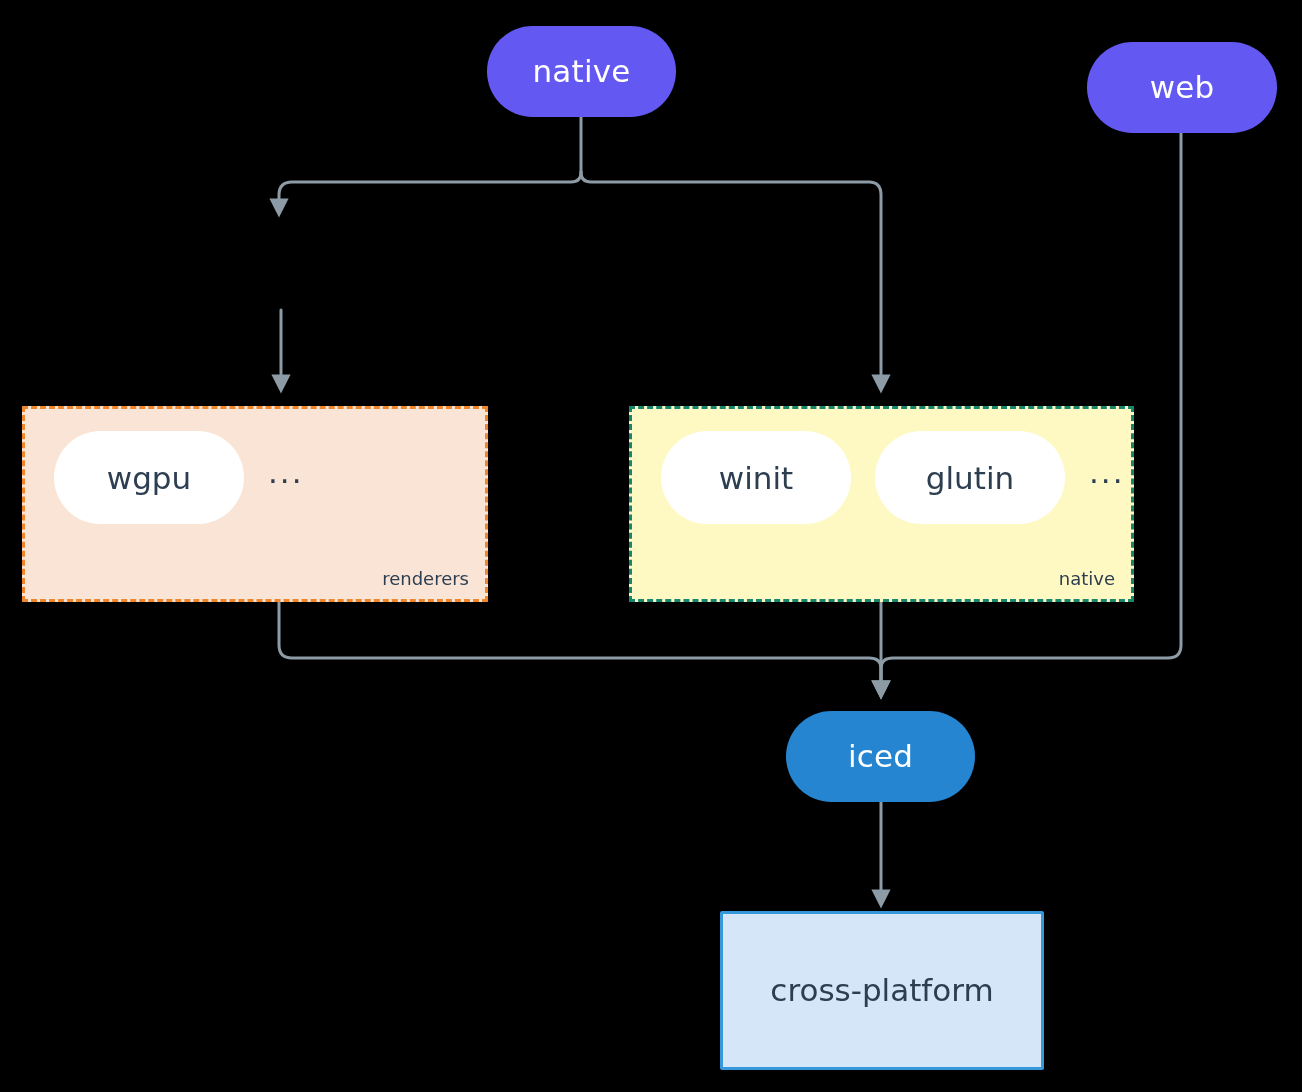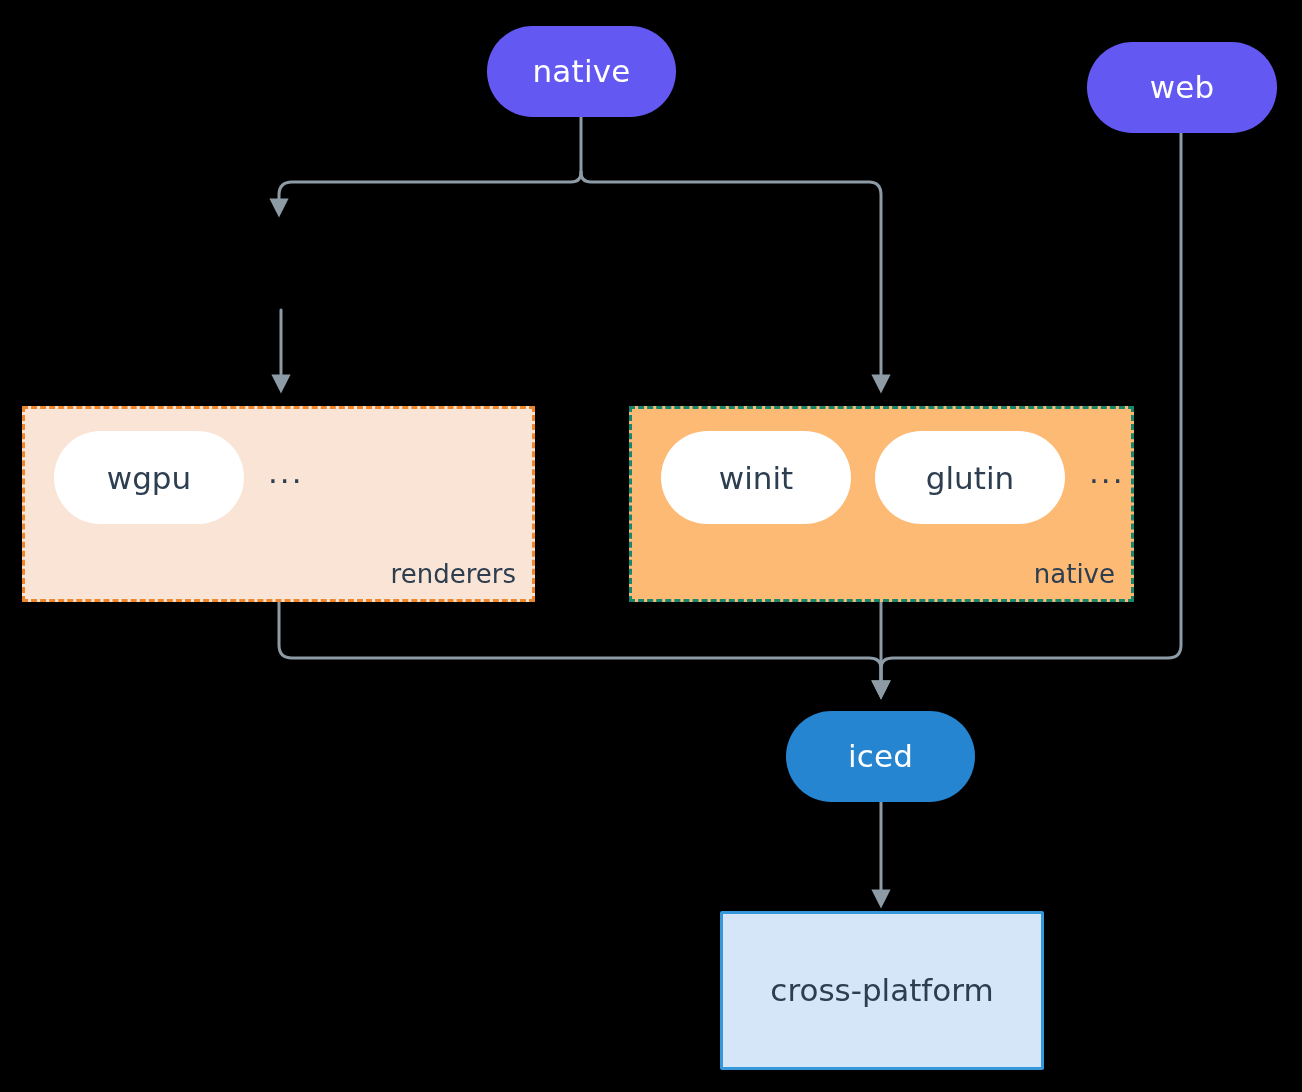--- a/index.html
+++ b/index.html
@@ -46,34 +46,34 @@
   #node-iced    { left: 786px; top: 711px; width: 189px; height: 91px; }
 
   
   .group {
     position: absolute;
     box-sizing: border-box;
     border-style: dashed;
     border-width: 3px;
   }
   #group-renderers {
-    left: 22px; top: 406px; width: 513px; height: 196px;
+    left: 22px; top: 406px; width: 466px; height: 196px;
     background: #fae4d5;
     border-color: #f0862b;
   }
   #group-shells {
     left: 629px; top: 406px; width: 505px; height: 196px;
-    background: #fdba74;
+    background: #fef9c3;
     border-color: #17866b;
   }
   .group-label {
     position: absolute;
     right: 16px;
     bottom: 10px;
-    font-size: 26px;
+    font-size: 18px;
     color: #2c3e50;
     white-space: nowrap;
   }
   .leaf-row {
     position: absolute;
     left: 0; top: 22px;
     display: flex;
     align-items: center;
     gap: 24px;
     padding-left: 29px;

